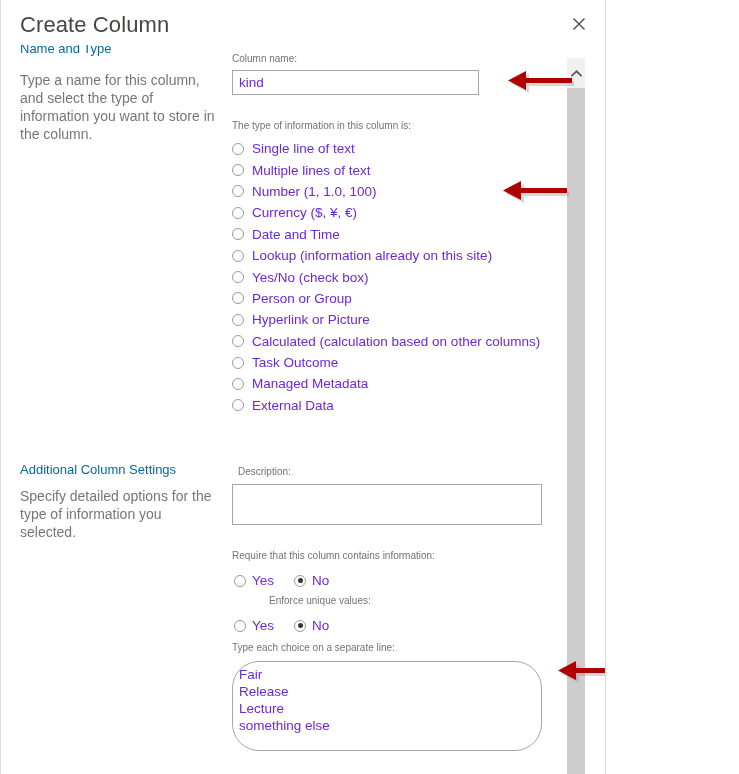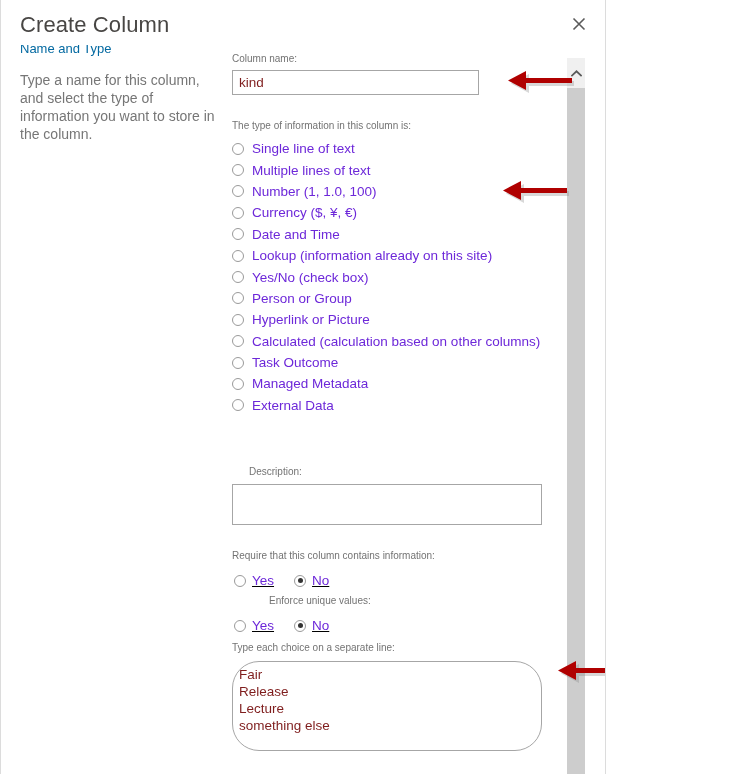--- a/index.html
+++ b/index.html
@@ -85,21 +85,21 @@
     position: absolute;
     font-size: 10px;
     color: #737373;
     white-space: nowrap;
   }
 
   input.txt, textarea.txt {
     position: absolute;
     font-family: "Liberation Sans", sans-serif;
     font-size: 13.5px;
-    color: #7f1d1d;
+    color: #6d28d9;
     background: #ffffff;
     border: 1px solid #a6a6a6;
     padding: 3px 6px;
     outline: none;
     resize: none;
   }
   textarea.txt { line-height: 17px; padding: 4px 6px; }
 
   
   #type-list { position: absolute; left: 231px; top: 138px; }
@@ -130,21 +130,20 @@
     font-size: 13.5px;
     color: #6d28d9;
     white-space: nowrap;
   }
 
   
   .inline-group {
     position: absolute;
     display: flex;
     align-items: center;
-    text-decoration: underline;
   }
   .inline-group .radio-row { margin-right: 20px; }
   .inline-group .radio { margin-right: 6px; }
 
   
   #scrollbar {
     position: absolute;
     right: 20px; top: 58px;
     width: 18px;
     height: 716px;
@@ -251,22 +250,26 @@
         <div class="radio-row">
           <span class="radio"></span>
           <span class="radio-label">Managed Metadata</span>
         </div>
         <div class="radio-row">
           <span class="radio"></span>
           <span class="radio-label">External Data</span>
         </div>
       </div>
 
-
-    <div class="field-label" style="left:248px; top:466px;">Description:</div>
+    <div class="left-col" style="top:462px;">
+      <div class="section-head">Additional Column Settings</div>
+      <div class="section-desc">Specify detailed options for the type of information you selected.</div>
+    </div>
+
+    <div class="field-label" style="left:237px; top:466px;">Description:</div>
 
     <textarea class="txt" id="description-textarea" style="left: 231px; top: 484px; width: 310px; height: 41px;"></textarea>
 
     <div class="field-label" style="left:231px; top:550px;">Require that this column contains information:</div>
     <div class="inline-group" id="require-group" style="left:233px; top:570px;">
         <div class="radio-row">
           <span class="radio"></span>
           <span class="radio-label">Yes</span>
         </div>
         <div class="radio-row">

